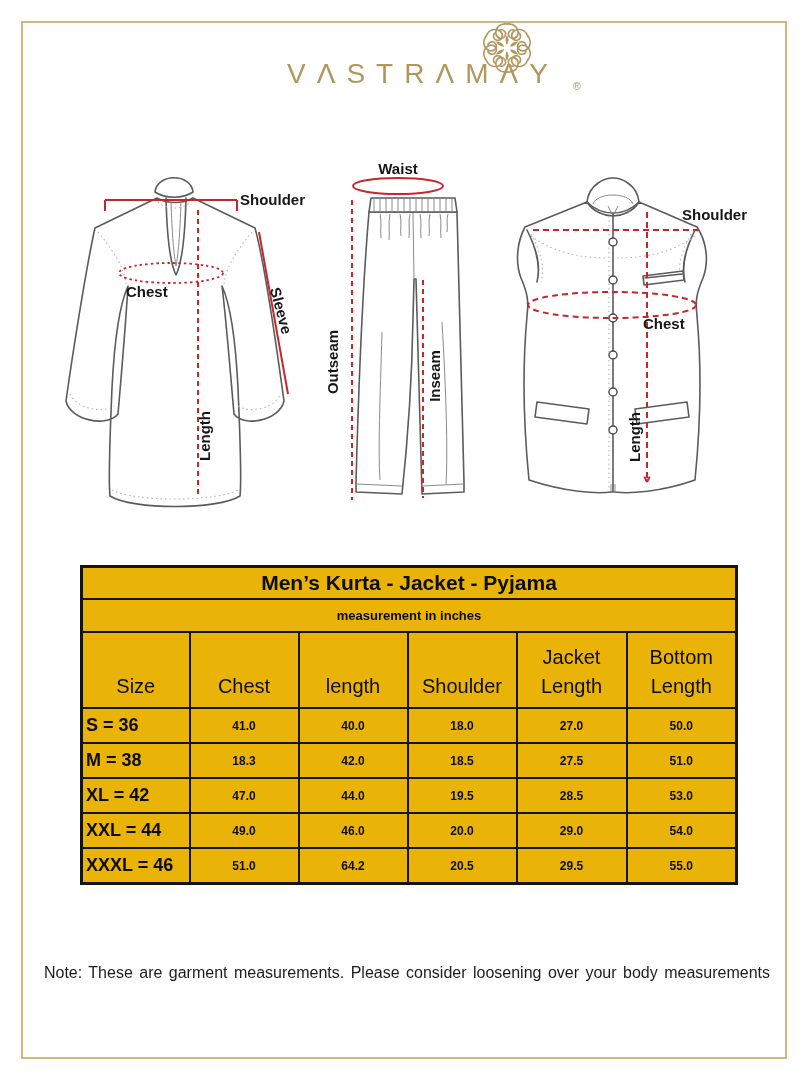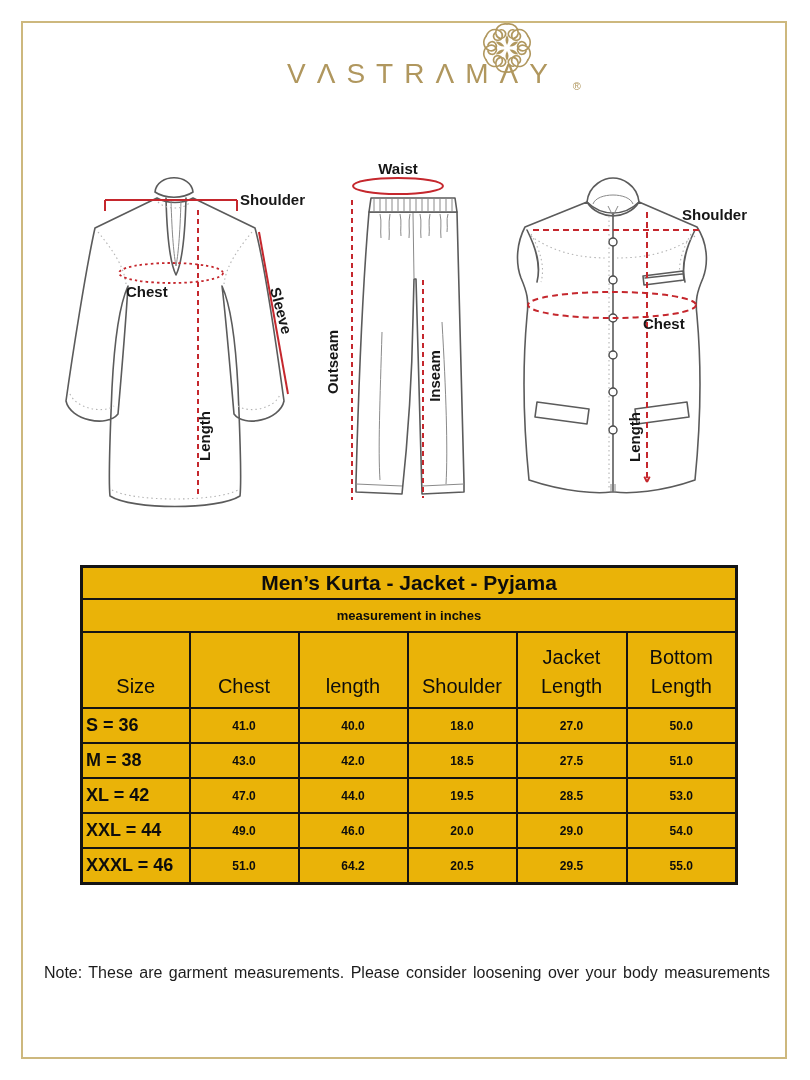--- a/index.html
+++ b/index.html
@@ -204,21 +204,21 @@
       <tr>
         <td class="size">S = 36</td>
         <td class="val">41.0</td>
         <td class="val">40.0</td>
         <td class="val">18.0</td>
         <td class="val">27.0</td>
         <td class="val">50.0</td>
       </tr>
       <tr>
         <td class="size">M = 38</td>
-        <td class="val">43.0</td>
+        <td class="val">18.3</td>
         <td class="val">42.0</td>
         <td class="val">18.5</td>
         <td class="val">27.5</td>
         <td class="val">51.0</td>
       </tr>
       <tr>
         <td class="size">XL = 42</td>
         <td class="val">47.0</td>
         <td class="val">44.0</td>
         <td class="val">19.5</td>

